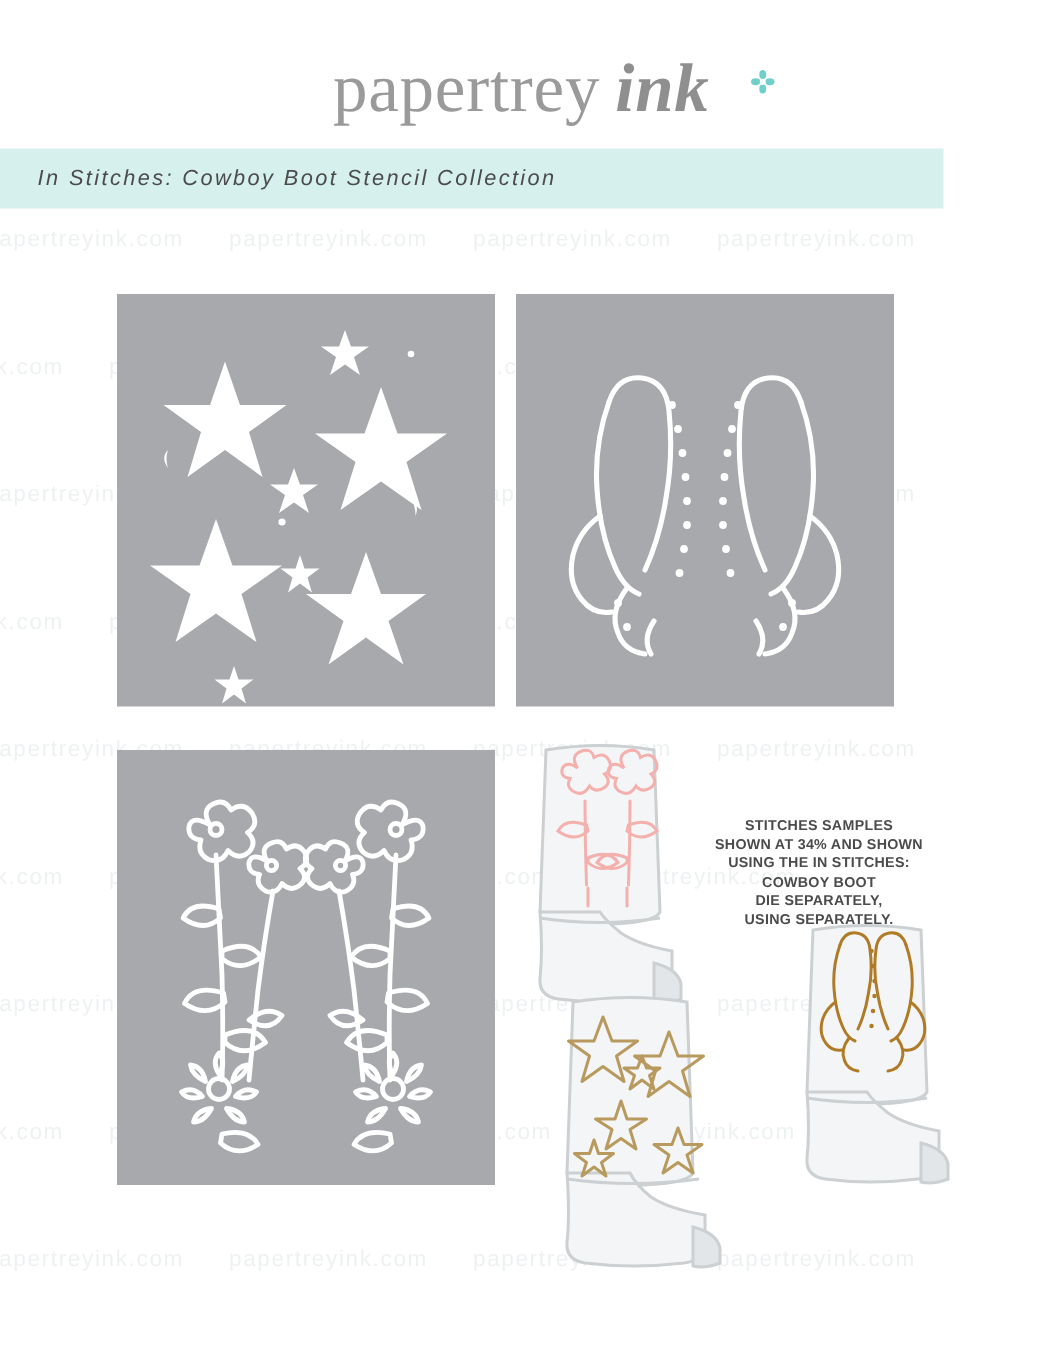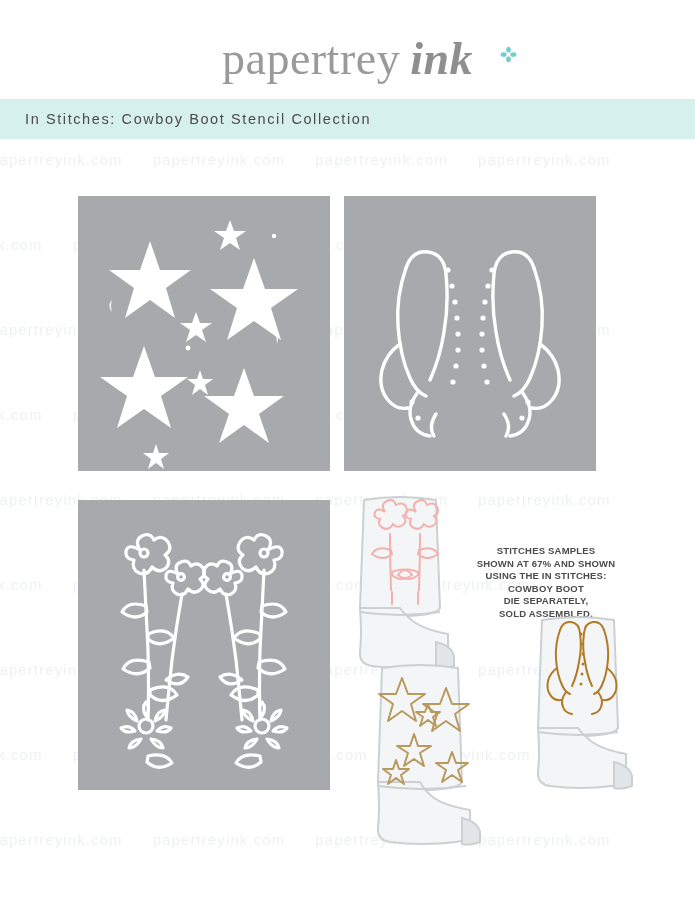--- a/index.html
+++ b/index.html
@@ -53,25 +53,26 @@
     left: 500px;
     width: 17px;
     height: 17px;
   }
 
   
   .title-bar {
     position: absolute;
     top: 99px;
     left: 0;
-    width: 695px;
+    width: 629px;
     height: 40px;
     background: #d6f0ee;
     display: flex;
     align-items: center;
+    font-style: italic;
   }
   .title-text {
     margin-left: 25px;
     font-size: 14.5px;
     letter-spacing: 1.6px;
     color: #4b4b4b;
     font-family: "Liberation Sans", sans-serif;
   }
 
   
@@ -306,24 +307,24 @@
           </g>
           <path d="M48 226 q18 -4 24 7 q-14 9 -25 -1 Z"></path>
           <path d="M66 150 q12 -10 22 -3 q-8 12 -22 3 Z"></path>
         </g>
       </g>
     </svg>
   </div>
 
   <div class="sample-note">
     <div>STITCHES SAMPLES</div>
-    <div>SHOWN AT 67% AND SHOWN</div>
+    <div>SHOWN AT 34% AND SHOWN</div>
     <div>USING THE IN STITCHES: COWBOY BOOT</div>
     <div>DIE SEPARATELY,</div>
-    <div>SOLD ASSEMBLED.</div>
+    <div>USING SEPARATELY.</div>
   </div>
 
   <div class="boot" id="boot-pink">
     <svg width="140" height="190" viewBox="0 0 140 190">
       <path d="M34 8 q36 -6 72 0 l4 108 q-4 8 -40 8 q-36 0 -40 -8 Z" fill="#f4f5f6" stroke="#ccd0d2" stroke-width="2"></path>
       <path d="M30 116 q2 26 0 44 q-1 12 12 14 q30 4 62 0 q14 -2 14 -12 l0 -20 q-22 -4 -34 -12 q-10 -8 -14 -14 Z" fill="#f4f5f6" stroke="#ccd0d2" stroke-width="2"></path>
       <path d="M106 150 q16 4 18 14 l0 10 q-10 4 -18 2 Z" fill="#e3e6e8" stroke="#ccd0d2" stroke-width="2"></path>
       <path d="M30 120 q40 6 80 0" fill="none" stroke="#ccd0d2" stroke-width="2"></path>
       <g fill="none" stroke="#f3b0ad" stroke-width="2" stroke-linecap="round">
         <path d="M55 20 q-5 -8 2 -11 q7 -3 9 4 q7 -4 10 2 q3 6 -3 9 q5 5 0 9 q-6 4 -10 -1 q-4 7 -10 4 q-6 -3 -3 -9 q-7 -1 -5 -7 q3 -5 10 0 Z"></path>

